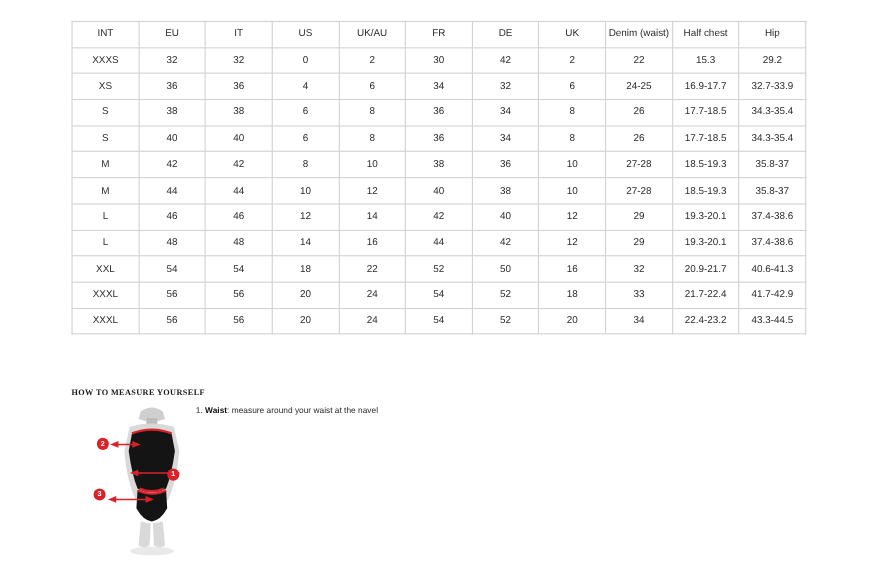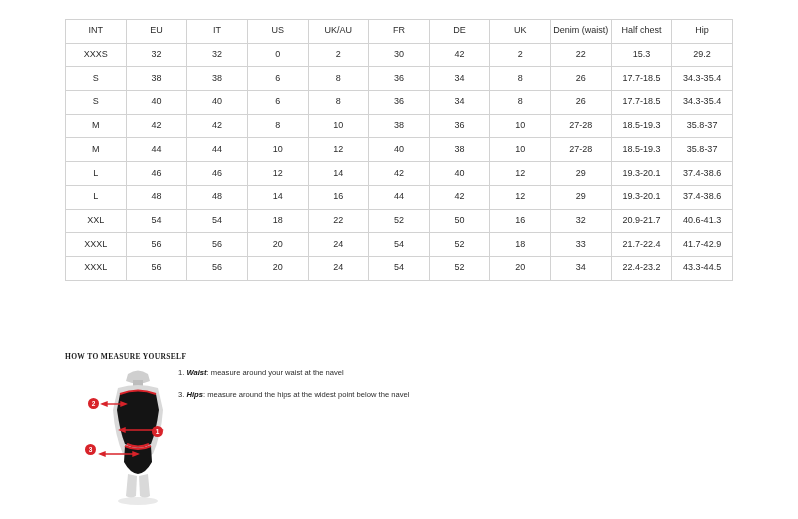--- a/index.html
+++ b/index.html
@@ -76,21 +76,21 @@
     top: 368px;
     width: 420px;
   }
   .note {
     font-size: 7.6px;
     color: #2b2b2b;
     margin-bottom: 12.5px;
     line-height: 1.2;
   }
   .note .num { color: #2b2b2b; }
-  .note b { font-weight: bold; color: #111; font-style: italic; }
+  .note b { font-weight: bold; color: #111; }
 
   
   .bullet {
     position: absolute;
     width: 11px;
     height: 11px;
     border-radius: 50%;
     background: #d8232a;
     color: #ffffff;
     font-size: 6.5px;
@@ -132,20 +132,33 @@
             <td>0</td>
             <td>2</td>
             <td>30</td>
             <td>42</td>
             <td>2</td>
             <td>22</td>
             <td>15.3</td>
             <td>29.2</td>
           </tr>
           <tr>
+            <td>XS</td>
+            <td>36</td>
+            <td>36</td>
+            <td>4</td>
+            <td>6</td>
+            <td>34</td>
+            <td>32</td>
+            <td>6</td>
+            <td>24-25</td>
+            <td>16.9-17.7</td>
+            <td>32.7-33.9</td>
+          </tr>
+          <tr>
             <td>S</td>
             <td>38</td>
             <td>38</td>
             <td>6</td>
             <td>8</td>
             <td>36</td>
             <td>34</td>
             <td>8</td>
             <td>26</td>
             <td>17.7-18.5</td>
@@ -301,16 +314,15 @@
       </g>
     </svg>
   </div>
 
   <div class="bullet" id="bullet1">1</div>
   <div class="bullet" id="bullet2">2</div>
   <div class="bullet" id="bullet3">3</div>
 
   <div class="notes" id="notes">
       <div class="note"><span class="num">1.</span> <b>Waist</b><span>: measure around your waist at the navel</span></div>
-      <div class="note"><span class="num">3.</span> <b>Hips</b><span>: measure around the hips at the widest point below the navel</span></div>
     </div>
 
 </div>
 
 </body></html>

